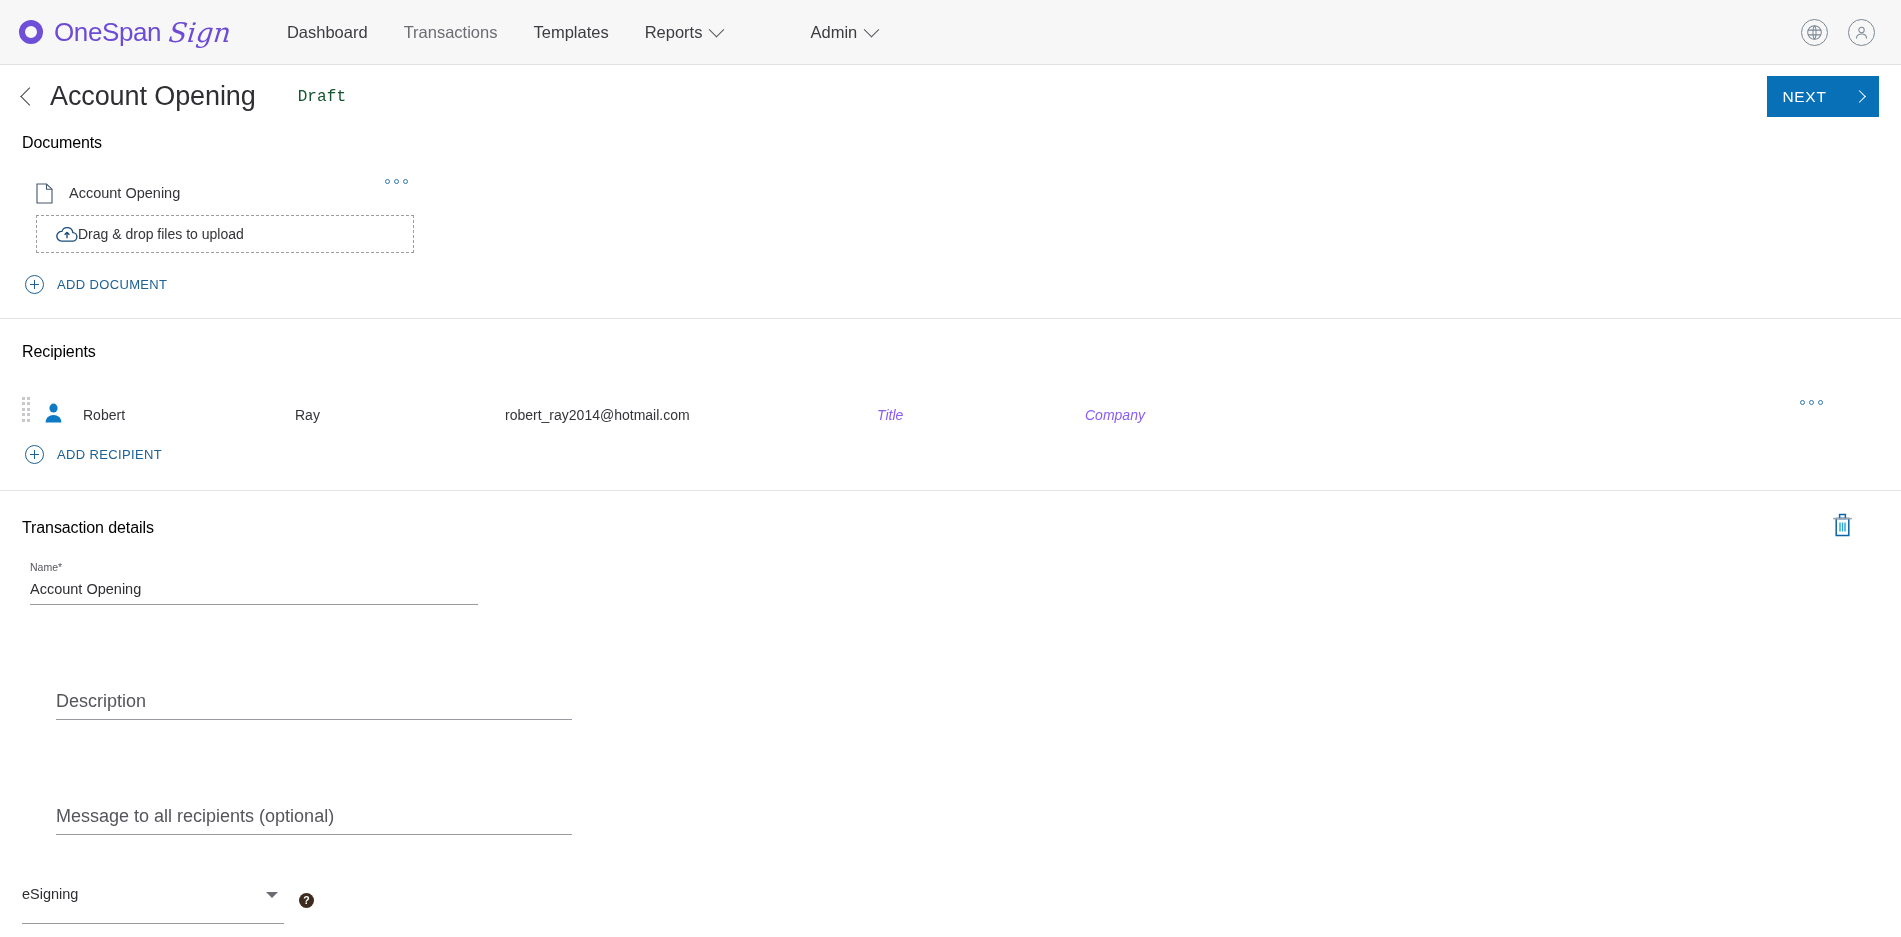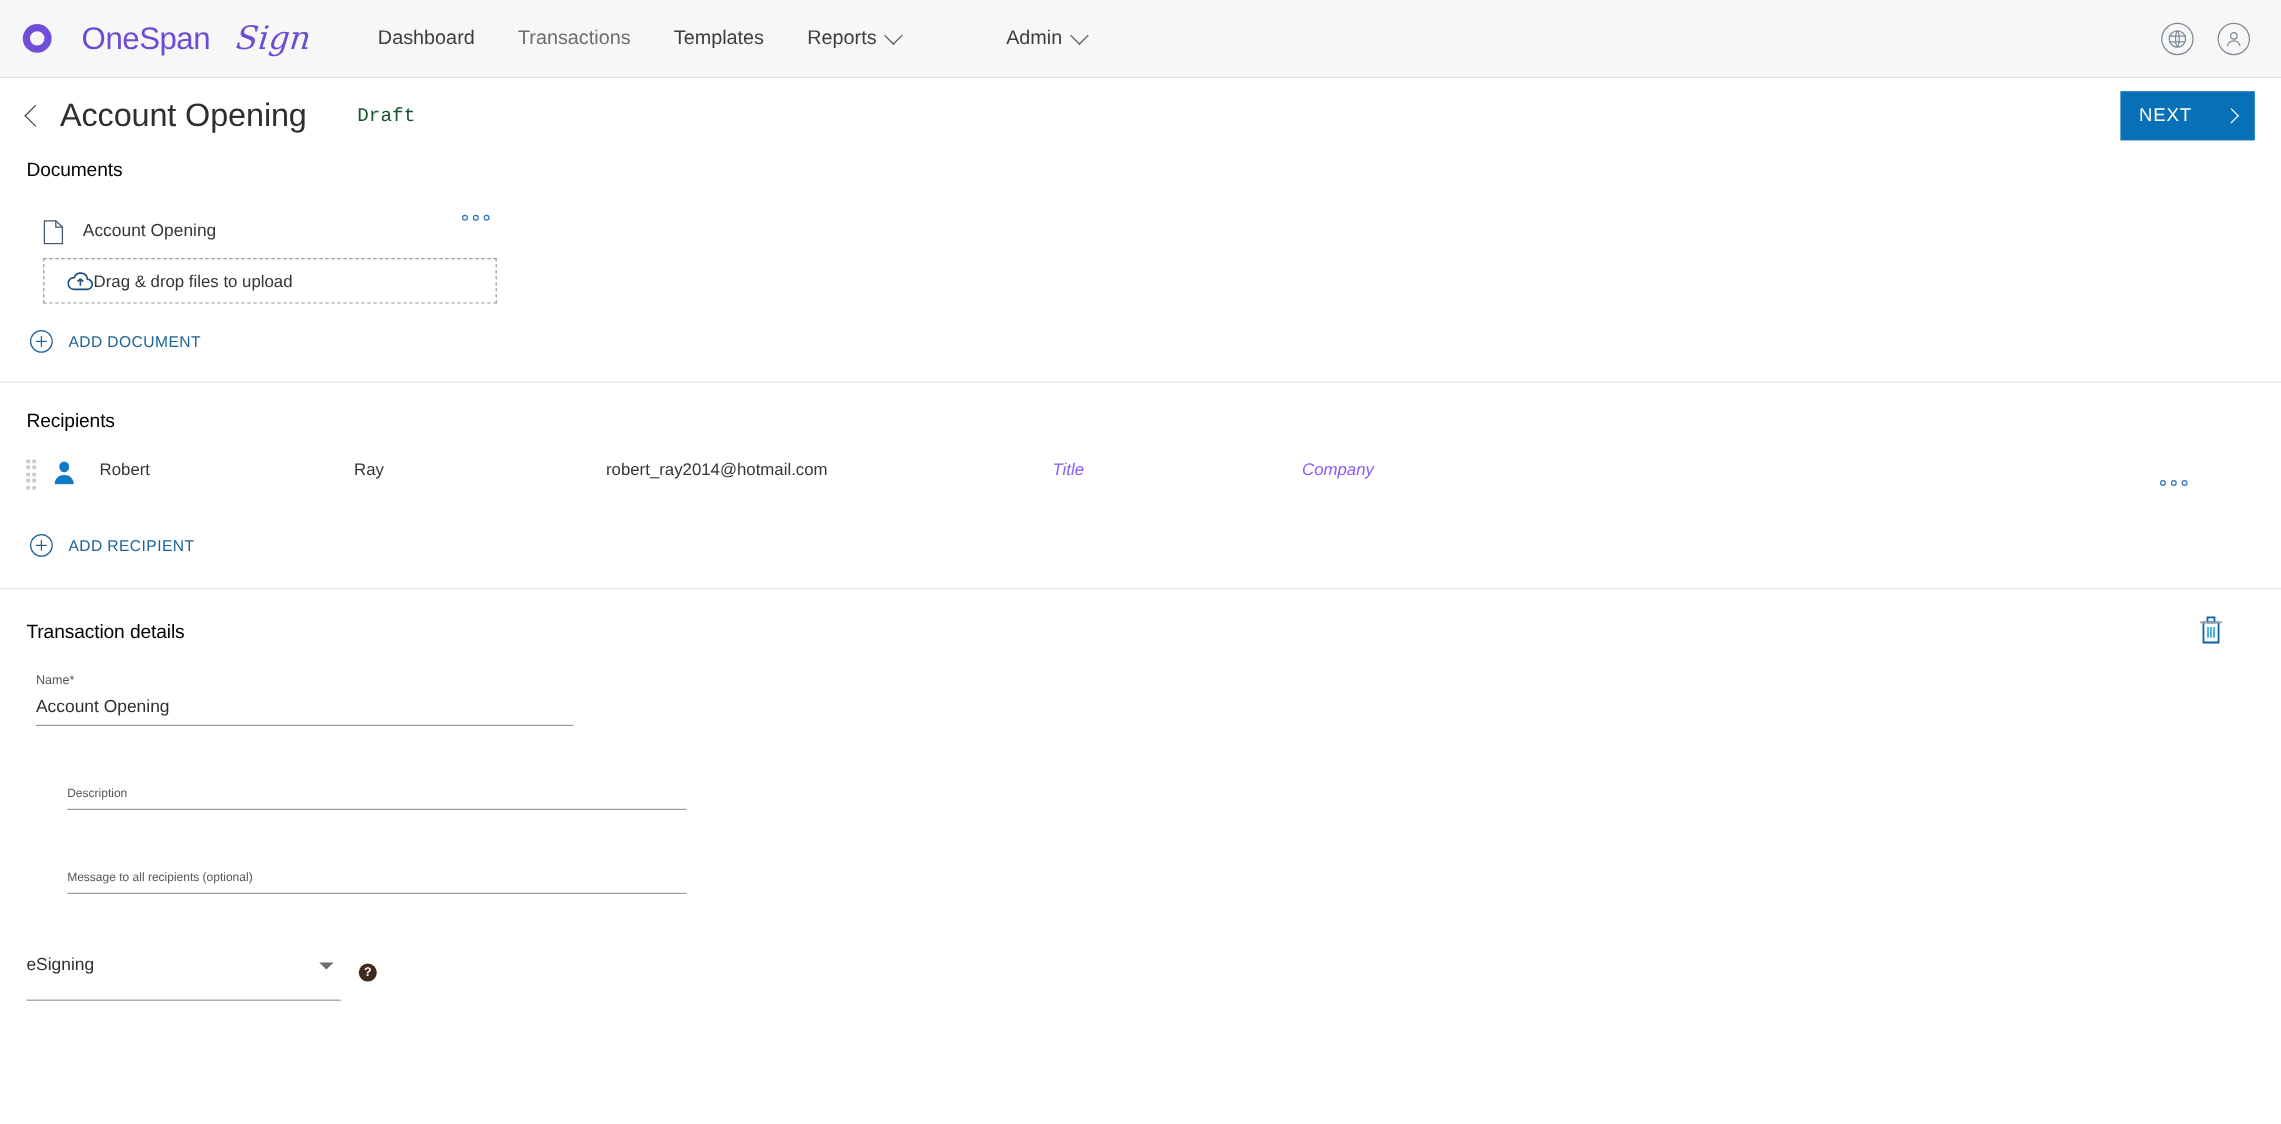--- a/index.html
+++ b/index.html
@@ -19,21 +19,21 @@
     background: #f7f7f8;
     border-bottom: 1px solid #e2e2e4;
     display: flex;
     align-items: center;
     padding: 0 24px 0 19px;
     position: relative;
   }
   .brand {
     display: flex;
     align-items: center;
-    gap: 25px;
+    gap: 11px;
     margin-right: 38px;
   }
   .brand-ring {
     width: 24px; height: 24px;
     border-radius: 50%;
     border: 6px solid #6f4fd8;
     flex: 0 0 auto;
   }
   .brand-word {
     font-size: 26px;
@@ -228,21 +228,21 @@
   .add-link-label {
     font-size: 13px;
     color: #1d6195;
     letter-spacing: 0.35px;
   }
 
   
   .recipients-sec { padding-top: 24px; padding-bottom: 26px; }
   .recip-row {
     display: flex;
-    align-items: flex-start;
+    align-items: flex-end;
     margin-top: 22px;
     height: 40px;
     position: relative;
     cursor: pointer;
   }
   .drag-handle {
     width: 8px;
     height: 26px;
     display: grid;
     grid-template-columns: 3px 3px;
@@ -288,21 +288,21 @@
     border-bottom: 1.1px solid #9a9aa0;
     font-size: 14.5px;
     color: #2e2e33;
     padding: 0 0 7px 0;
     background: transparent;
     outline: none;
     font-family: "Liberation Sans", sans-serif;
   }
   .field-input::placeholder { color: #55555c; }
   .field-desc { margin-top: 46px; margin-left: 34px; width: 516px; }
-  .field-desc .field-input, .field-msg .field-input { font-size: 10px; }
+  .field-desc .field-input, .field-msg .field-input { font-size: 18px; margin-top: 40px; }
   .field-msg { margin-top: 46px; margin-left: 34px; width: 516px; }
   .select-row {
     display: flex;
     align-items: center;
     gap: 15px;
     margin-top: 50px;
     margin-left: 0px;
   }
   .select-wrap {
     width: 262px;

